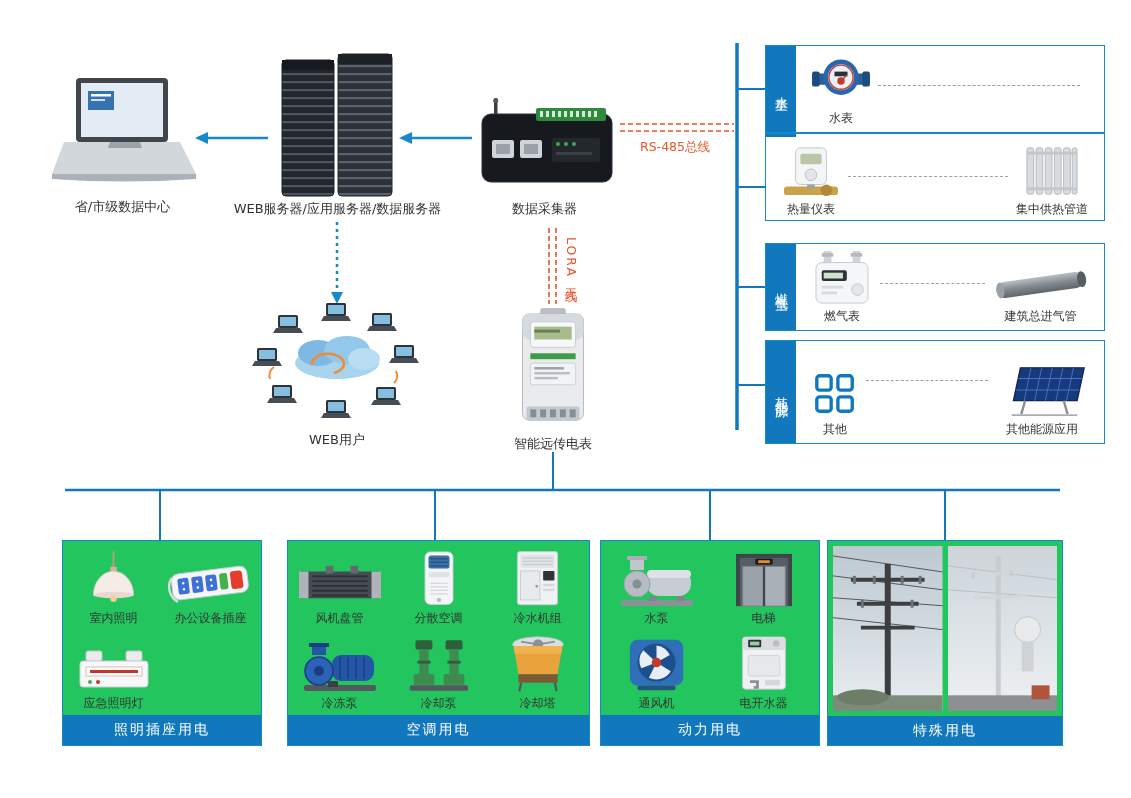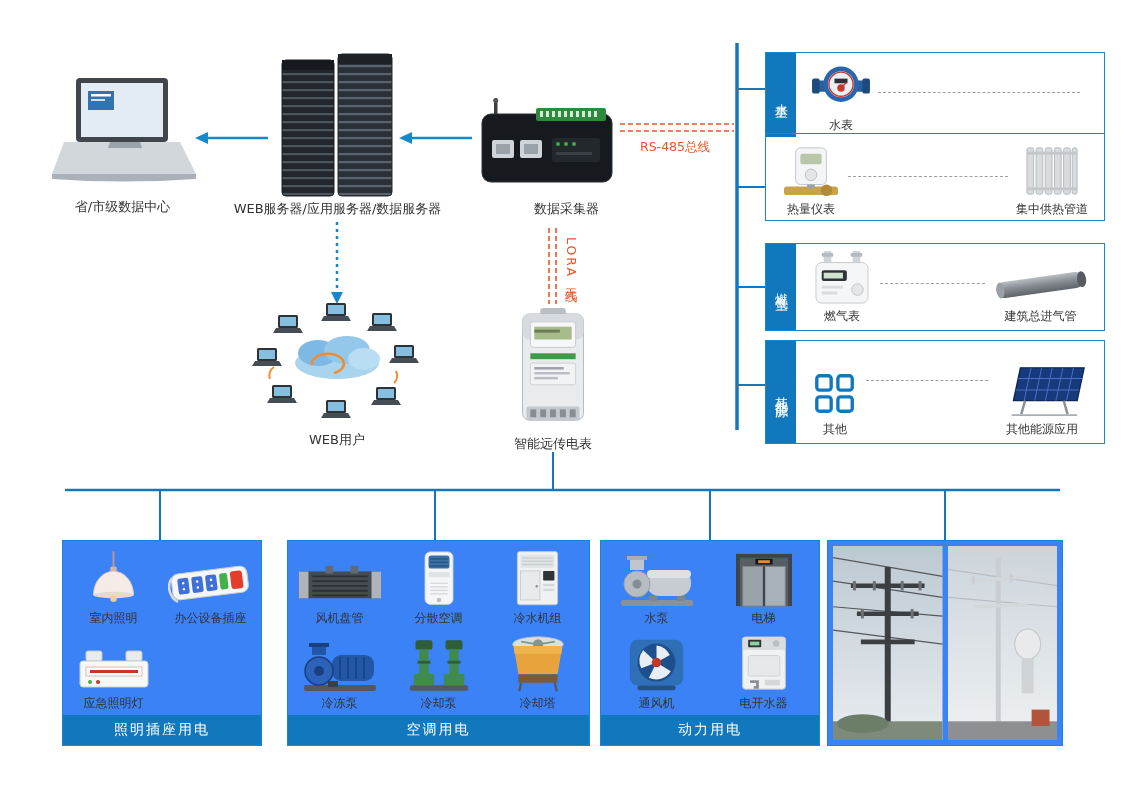--- a/index.html
+++ b/index.html
@@ -13,21 +13,21 @@
   
   .rpanel { position:absolute; left:765px; width:340px; height:88px; border:1px solid #1689ca; background:#fff; display:flex; }
   .rcat { width:30px; background:#1178be; color:#fff; display:flex; align-items:center; justify-content:center;
           writing-mode:vertical-rl; text-orientation:upright; font-size:13px; letter-spacing:3px; }
   .rcontent { flex:1; display:flex; align-items:stretch; padding:7px 16px 5px 16px; }
   .ritem { display:flex; flex-direction:column; align-items:center; justify-content:flex-end; gap:3px; }
   .rimg { height:54px; display:flex; align-items:flex-end; justify-content:center; }
   .rlabel { font-size:12px; color:#333; white-space:nowrap; }
   .rconn { flex:1; border-top:1px dashed #9aa0a6; margin:32px 8px 0 8px; height:0; min-width:16px; }
   
-  .bpanel { position:absolute; top:540px; height:206px; border:1px solid #1689ca; background:#3b82f6; display:flex; flex-direction:column; }
+  .bpanel { position:absolute; top:540px; height:206px; border:1px solid #1689ca; background:#22c55e; display:flex; flex-direction:column; }
   .bgrid { flex:1; display:grid; grid-auto-rows:1fr; padding:4px 2px 0 2px; }
   .cols2 { grid-template-columns:1fr 1fr; }
   .cols3 { grid-template-columns:1fr 1fr 1fr; }
   .bitem { display:flex; flex-direction:column; align-items:center; justify-content:flex-end; gap:2px; padding-bottom:3px; }
   .bimg { height:58px; display:flex; align-items:flex-end; justify-content:center; }
   .blabel { font-size:12px; color:#333; white-space:nowrap; }
   .btitle { height:30px; background:#1178be; color:#fff; font-size:14px; display:flex; align-items:center; justify-content:center; letter-spacing:2px; }
   .photos { flex:1; display:flex; gap:5px; padding:5px; }
   .photo { flex:1; overflow:hidden; }
   .photo svg { width:100%; height:100%; display:block; }
@@ -146,21 +146,21 @@
         <rect x="46" y="46" width="14" height="10" fill="#9aa1a8"></rect>
       <rect x="74" y="40" width="48" height="24" rx="2" fill="#23282d"></rect>
       <g fill="#3fa74a">
           <circle cx="80" cy="46" r="2"></circle>
           <circle cx="88" cy="46" r="2"></circle>
           <circle cx="96" cy="46" r="2"></circle>
         </g>
       <rect x="78" y="54" width="36" height="3" fill="#3a4046"></rect>
     </svg>
   </div>
-  <div class="lbl" style="left:504px; top:201px; width:125px;">数据采集器</div>
+  <div class="lbl" style="left:482px; top:201px; width:125px;">数据采集器</div>
 
   <div class="redlbl" style="left:640px; top:139px;">RS-485总线</div>
   <div class="redlbl vtext" style="left:562px; top:237px; height:80px;">LORA无线</div>
 
   <div class="abs" style="left:252px; top:303px;">
     <svg width="170" height="118" viewBox="0 0 170 118">
       <g stroke="#f28b30" stroke-width="2" fill="none">
         <path d="M30 30 a10 10 0 0 1 12 -8"></path>
         <path d="M120 18 a10 10 0 0 1 12 6"></path>
         <path d="M18 76 a10 10 0 0 1 4 -12"></path>
@@ -201,21 +201,21 @@
           <rect x="12" y="103" width="6" height="8"></rect>
           <rect x="22" y="103" width="6" height="8"></rect>
           <rect x="32" y="103" width="6" height="8"></rect>
           <rect x="42" y="103" width="6" height="8"></rect>
           <rect x="52" y="103" width="6" height="8"></rect>
         </g>
     </svg>
   </div>
   <div class="lbl" style="left:500px; top:436px; width:106px;">智能远传电表</div>
 
-  <div class="rpanel" style="top:52px;">
+  <div class="rpanel" style="top:45px;">
     <div class="rcat">水量</div>
     <div class="rcontent">
       <div class="ritem">
         <div class="rimg">
           <svg width="58" height="54" viewBox="0 0 62 58">
             <rect x="0" y="22" width="62" height="12" rx="2" fill="#2a5f9e"></rect>
             <rect x="0" y="20" width="8" height="16" rx="2" fill="#1f4a7e"></rect>
             <rect x="54" y="20" width="8" height="16" rx="2" fill="#1f4a7e"></rect>
             <circle cx="31" cy="26" r="19" fill="#2a66ad"></circle>
             <circle cx="31" cy="26" r="14" fill="#eaf0f5"></circle>
@@ -645,15 +645,16 @@
               <rect x="24" y="26" width="3" height="7"></rect>
               <rect x="62" y="24" width="3" height="7"></rect>
             </g>
           <circle cx="80" cy="84" r="13" fill="#e8eaec" stroke="#c2c6ca"></circle>
           <rect x="74" y="96" width="12" height="30" fill="#d0d3d6"></rect>
           <rect x="0" y="150" width="110" height="16" fill="#8d8f92"></rect>
           <rect x="84" y="140" width="18" height="14" fill="#b0543c"></rect>
         </svg>
       </div>
     </div>
+    <div class="btitle">特殊用电</div>
   </div>
 
 </div>
 
 </body></html>

